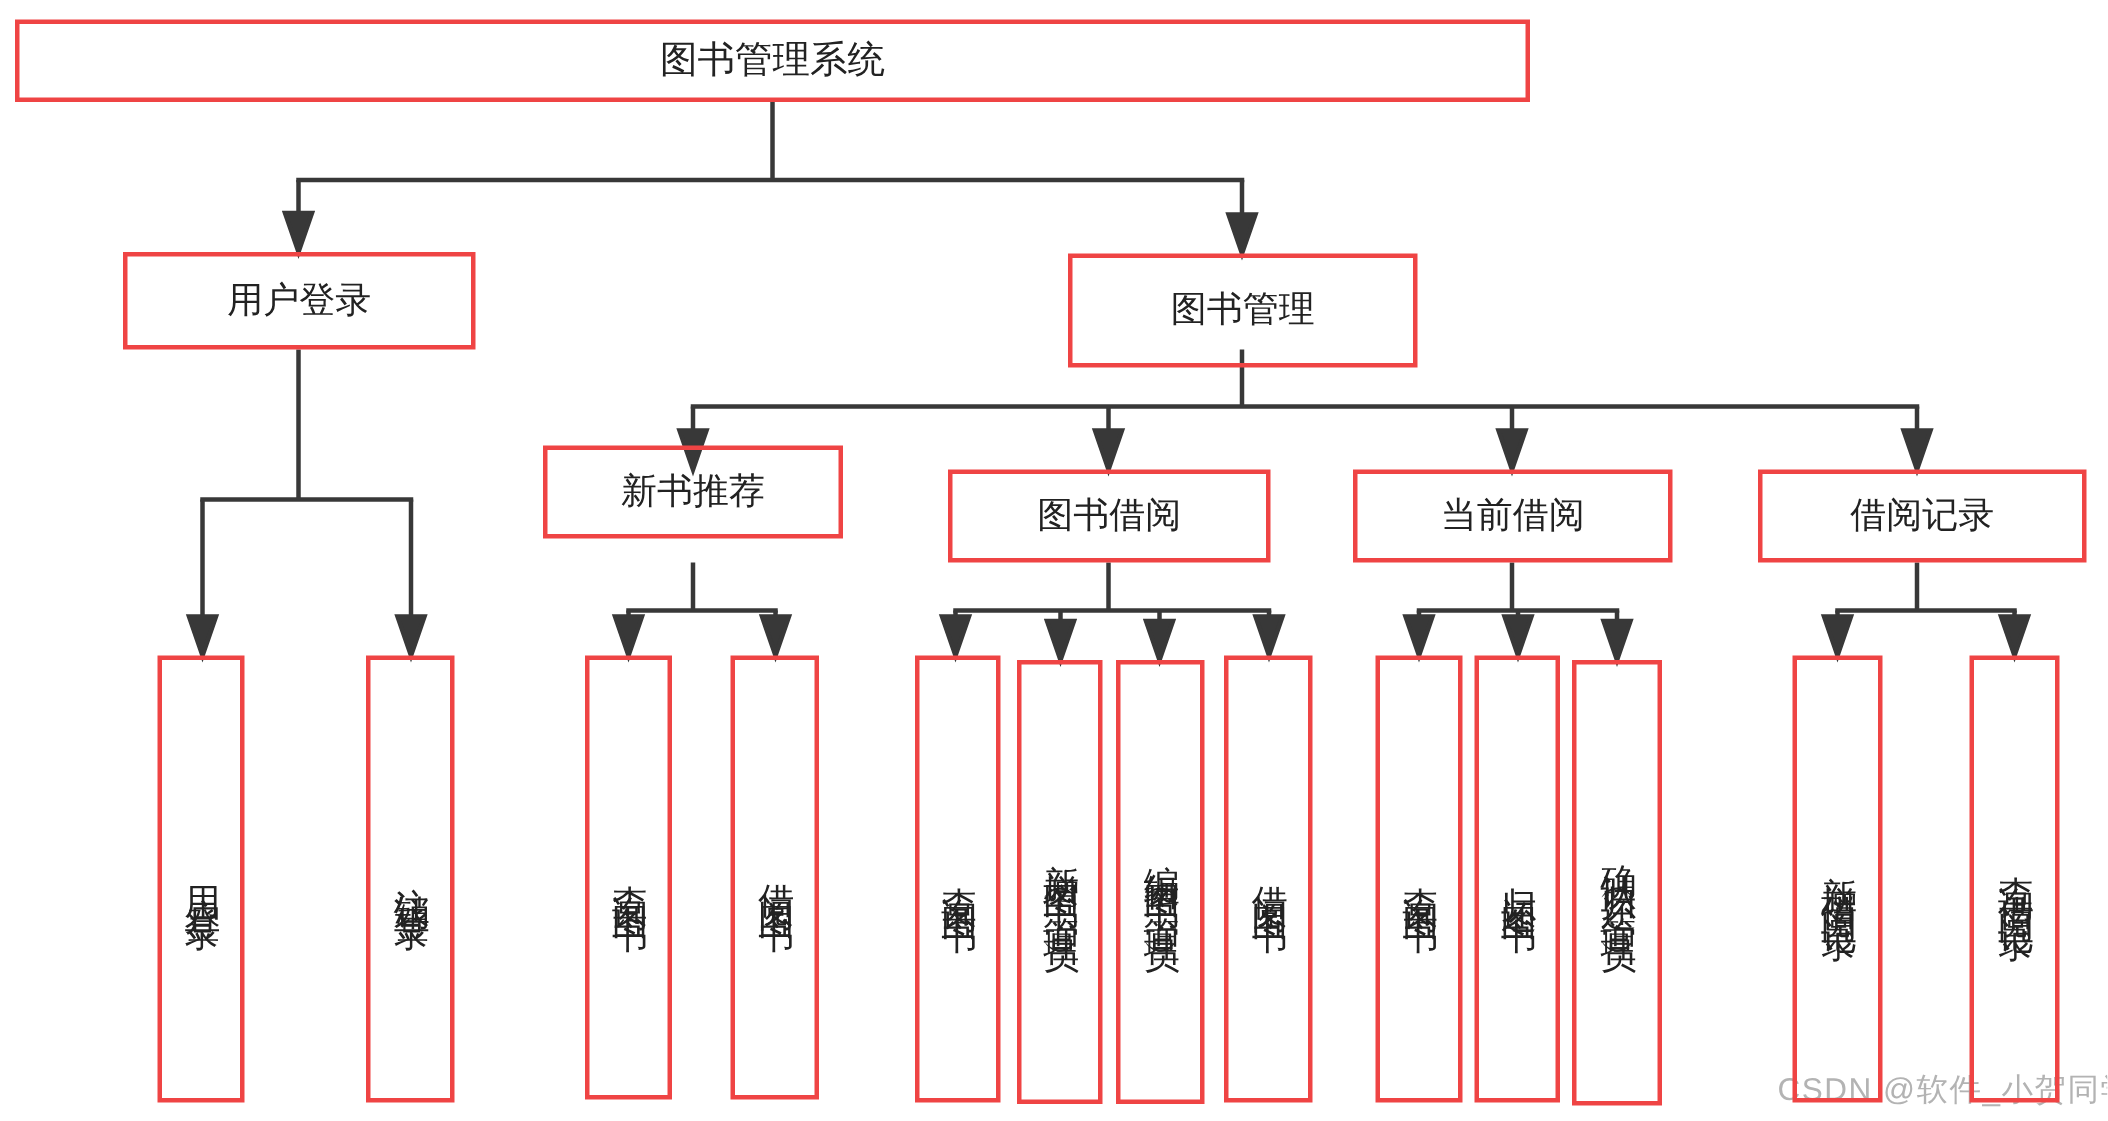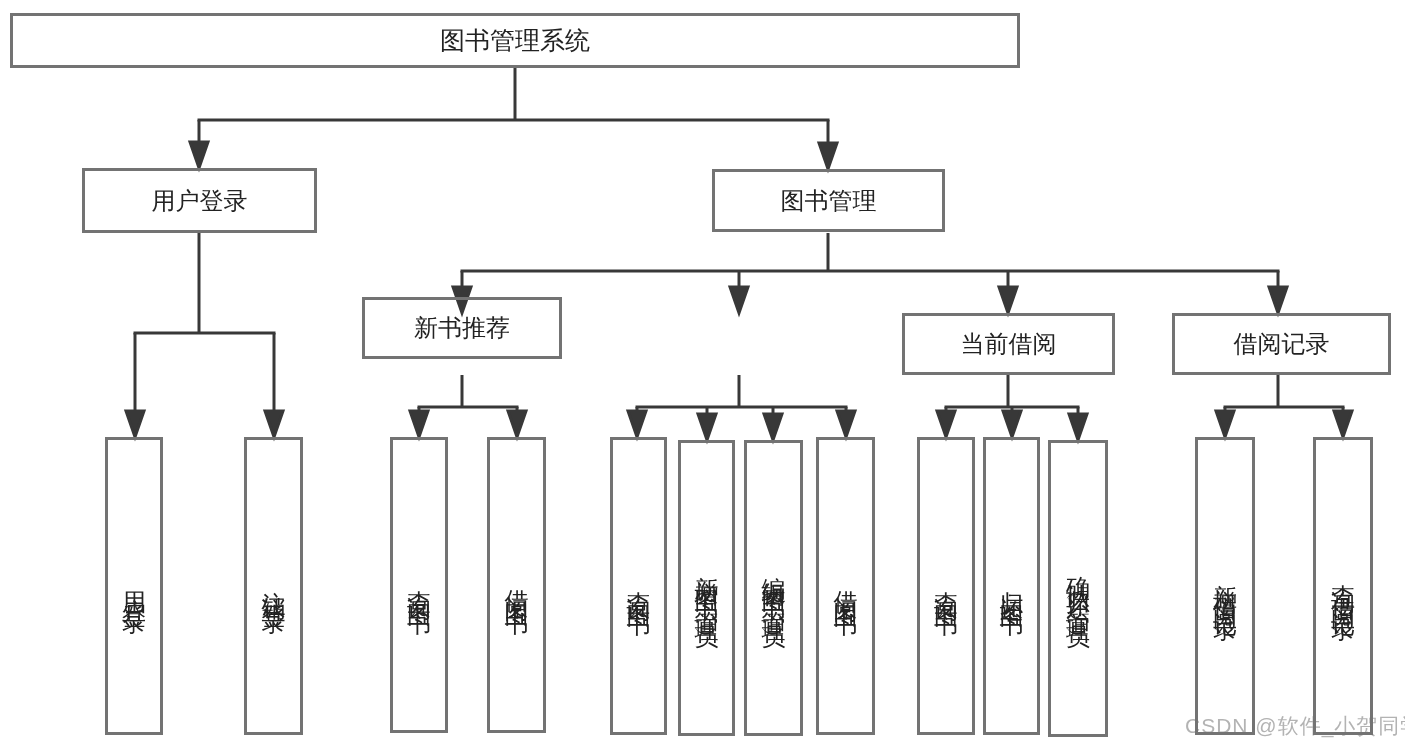--- a/index.html
+++ b/index.html
@@ -13,21 +13,21 @@
   }
   .wires {
     position: absolute;
     left: 0; top: 0;
     z-index: 2;
     pointer-events: none;
   }
   .box {
     position: absolute;
     box-sizing: border-box;
-    border: 3px solid #737373;
+    border: 3px solid #ef4444;
     background: transparent;
     display: flex;
     align-items: center;
     justify-content: center;
     color: #222222;
     font-size: 24px;
     line-height: 1;
     z-index: 3;
     white-space: nowrap;
   }
@@ -133,27 +133,30 @@
     </g>
   </svg>
 
   <div class="box root" style="left:10px; top:13px; width:1010px; height:55px;">
     <span>图书管理系统</span>
   </div>
 
   <div class="box" style="left:82px; top:168px; width:235px; height:65px;">
     <span>用户登录</span>
   </div>
-  <div class="box" style="left:712px; top:169px; width:233px; height:63px;">
+  <div class="box" style="left:712px; top:169px; width:233px; height:76px;">
     <span>图书管理</span>
   </div>
 
   <div class="box" style="left:362px; top:297px; width:200px; height:62px;">
     <span>新书推荐</span>
   </div>
+  <div class="box" style="left:632px; top:313px; width:215px; height:62px;">
+    <span>图书借阅</span>
+  </div>
   <div class="box" style="left:902px; top:313px; width:213px; height:62px;">
     <span>当前借阅</span>
   </div>
   <div class="box" style="left:1172px; top:313px; width:219px; height:62px;">
     <span>借阅记录</span>
   </div>
 
   <div class="box vbox" style="left:105px; top:437px; width:58px; height:298px;">
     <span>用户登录</span>
   </div>

